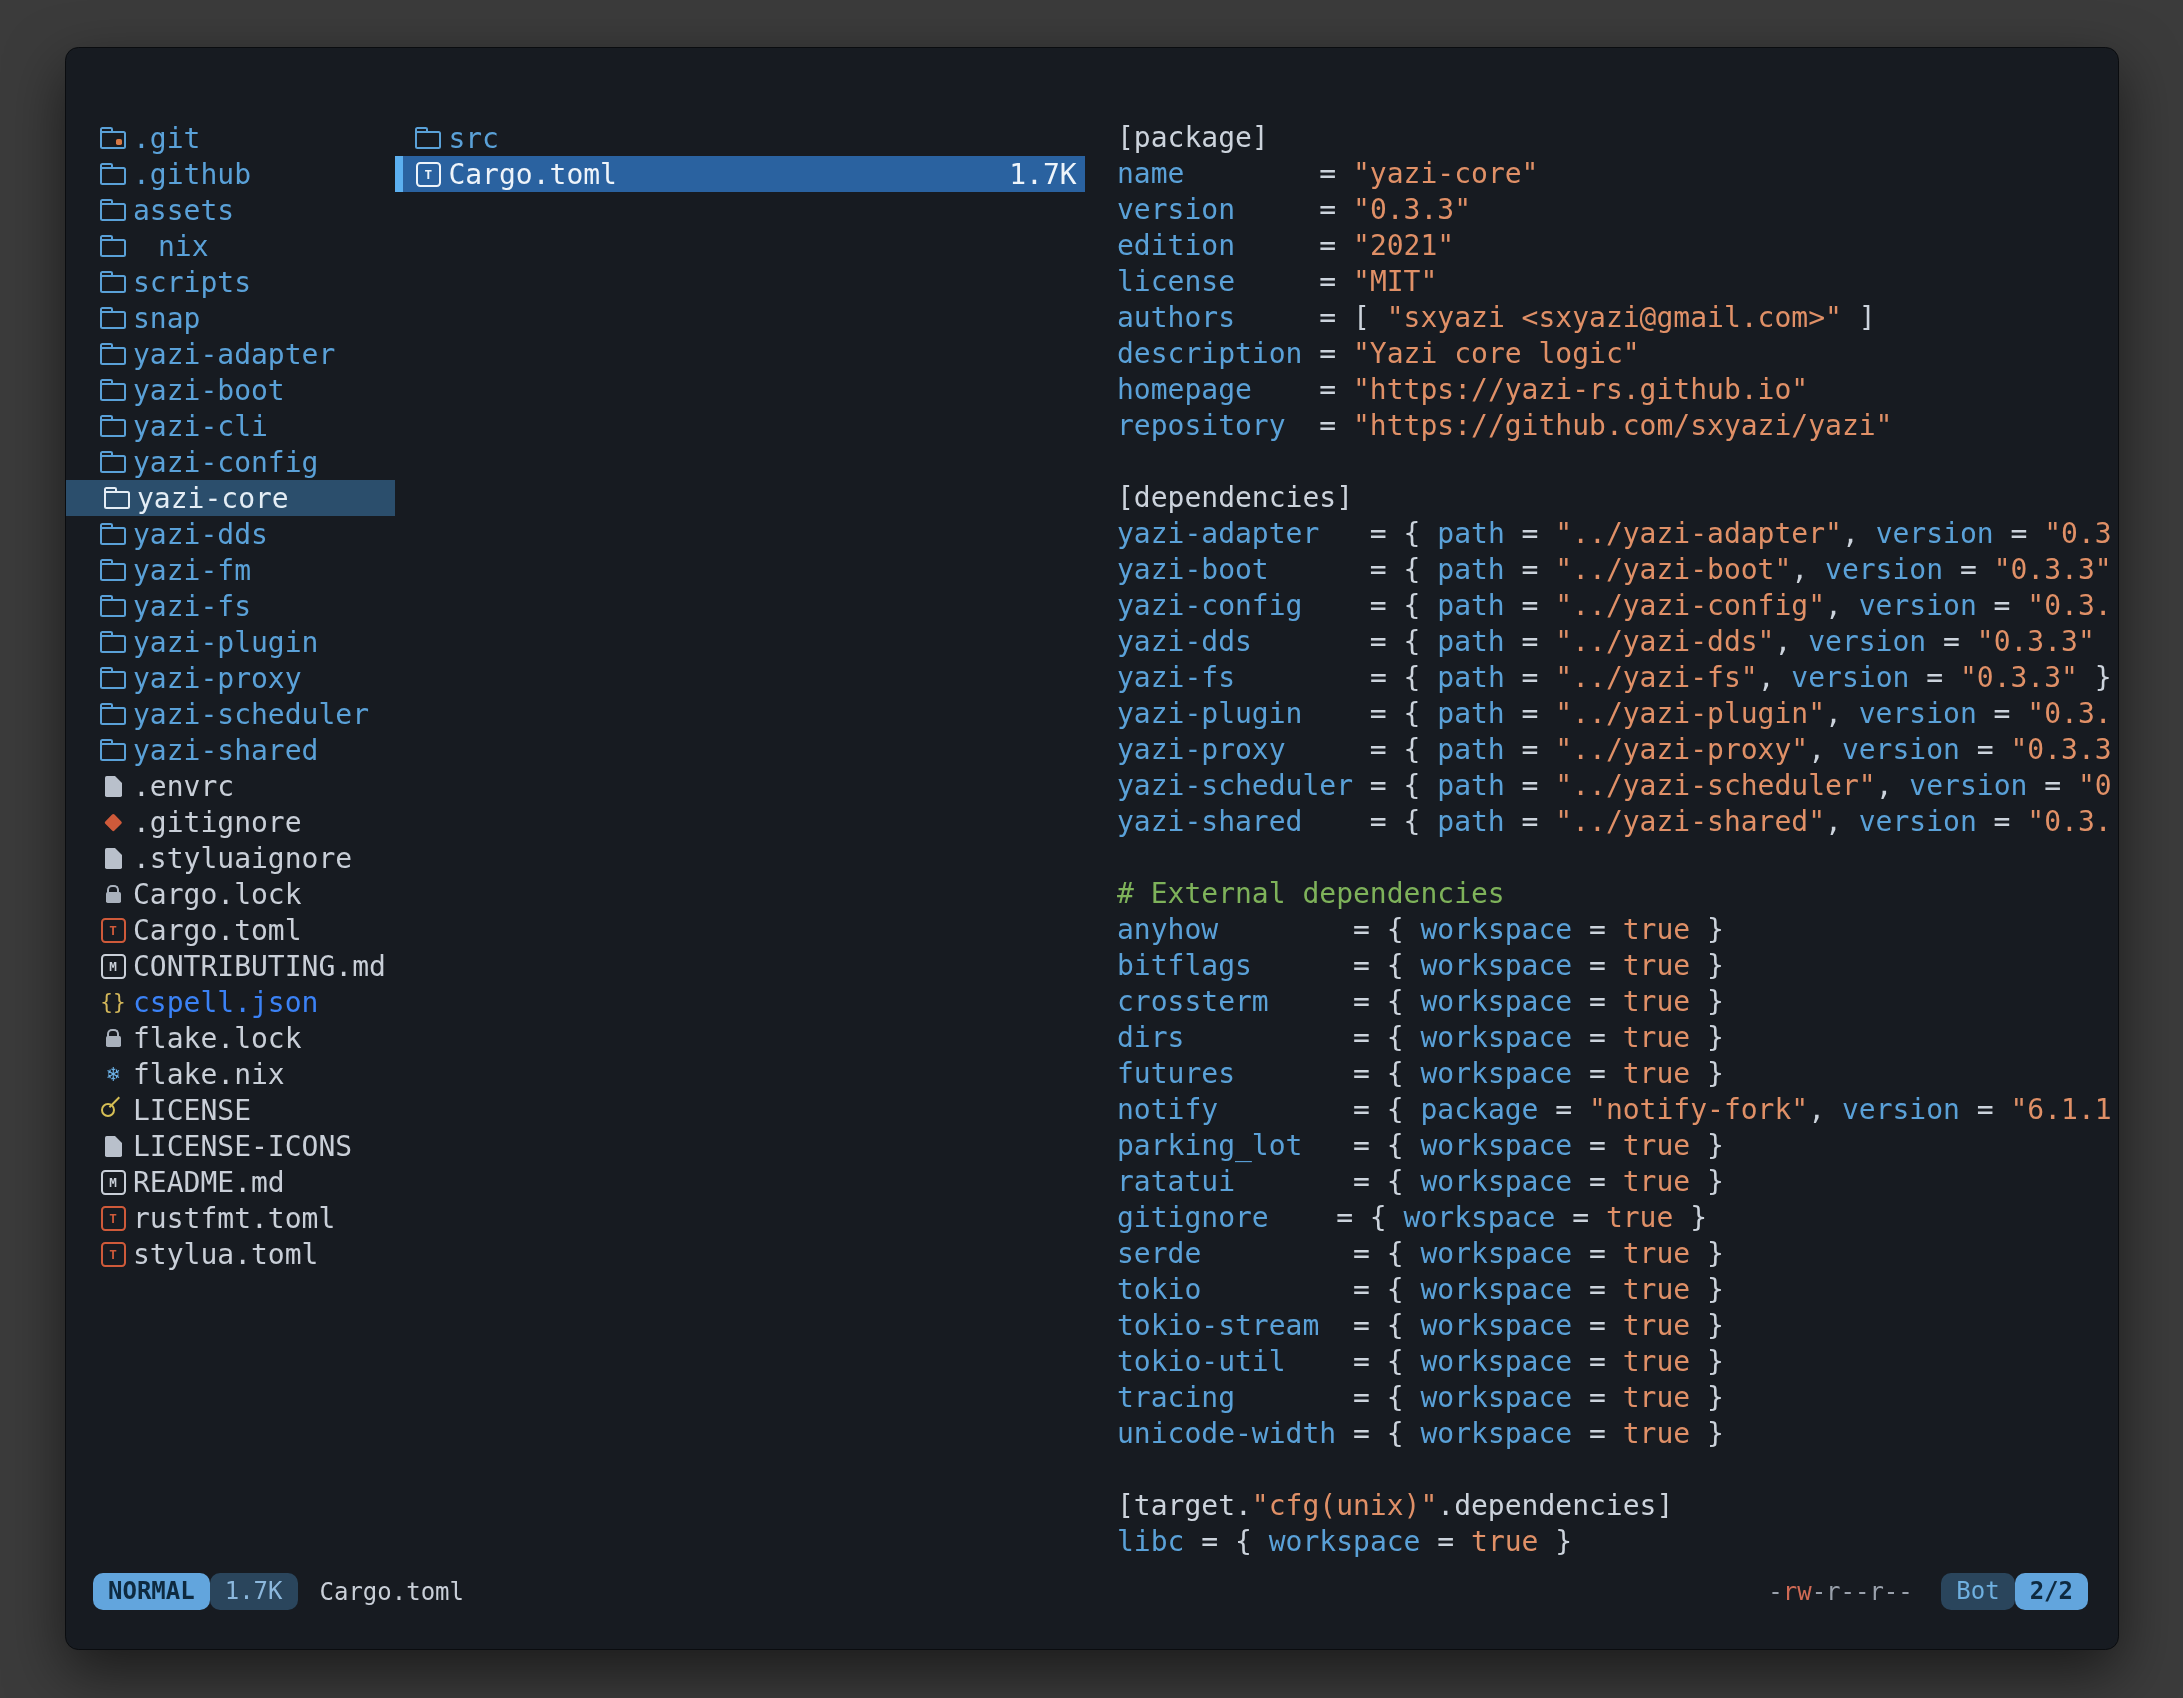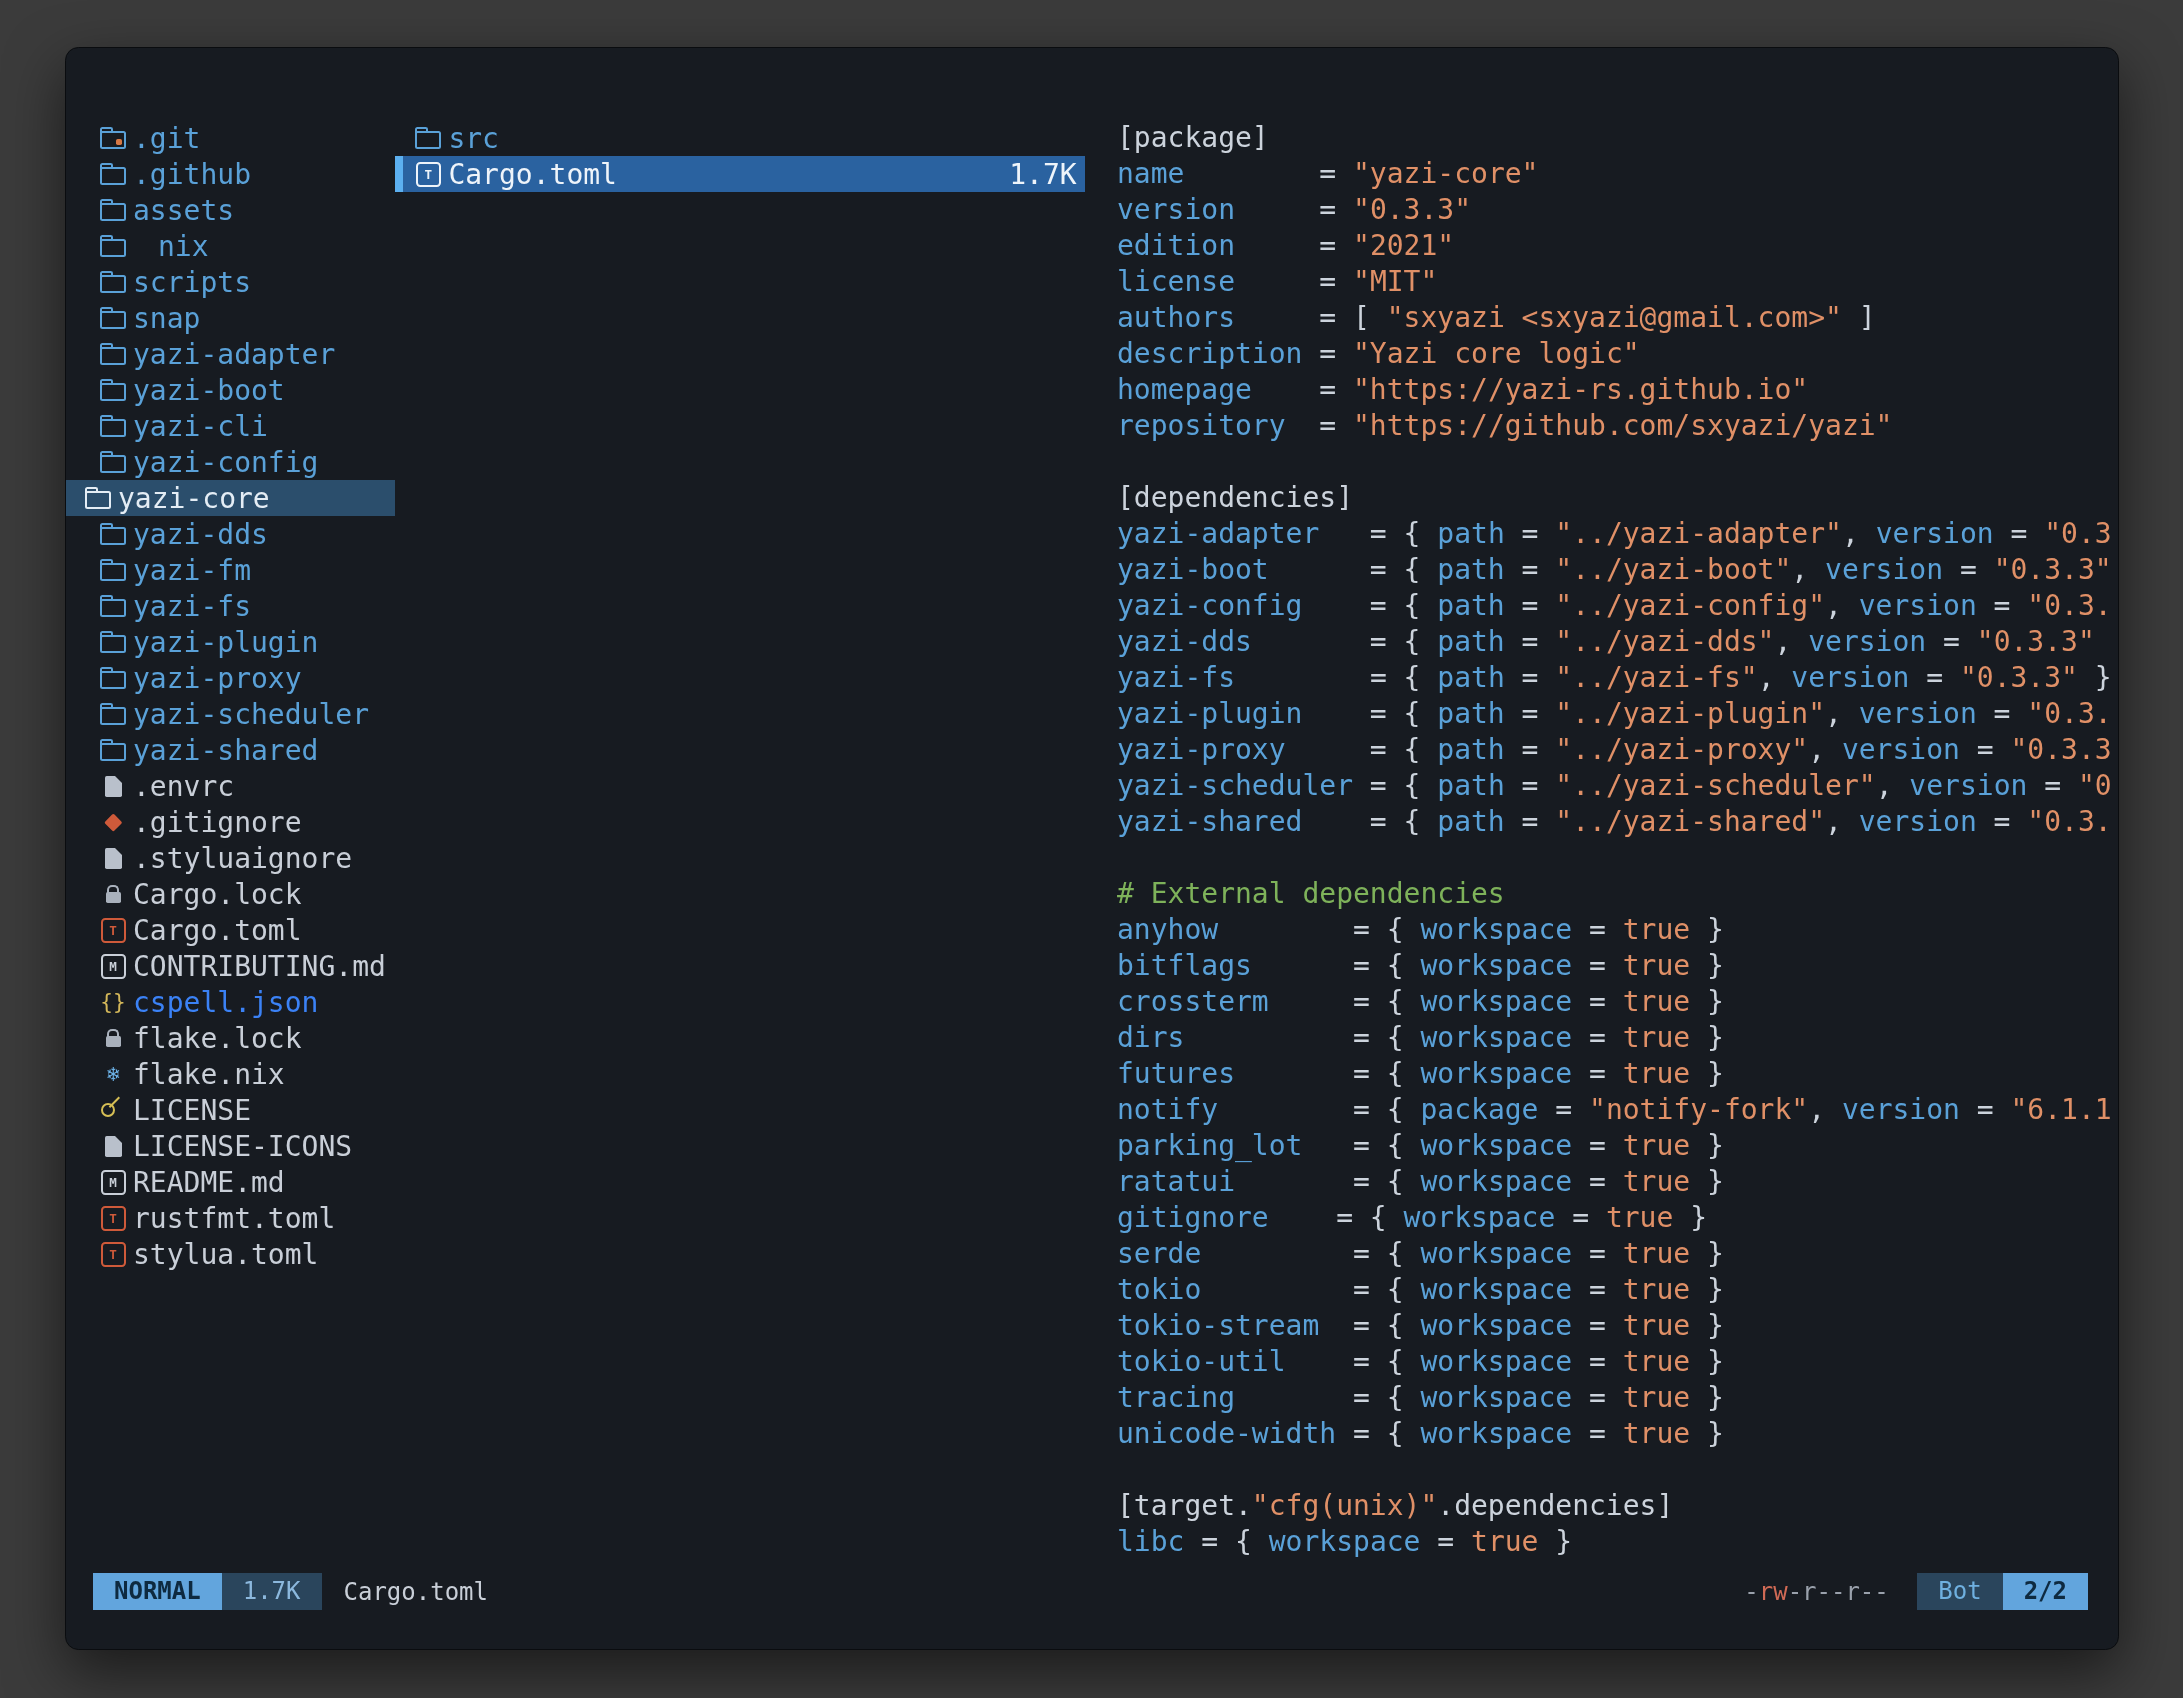--- a/index.html
+++ b/index.html
@@ -10,21 +10,21 @@
     display:flex;flex-direction:column;overflow:hidden;
     font-family:"DejaVu Sans Mono",monospace;font-size:28px;color:#c9cfd8;
   }
   .main{flex:1;display:flex;padding-top:72px;overflow:hidden;}
   .pane{overflow:hidden;}
   .pane-left{width:329px;padding-left:27px;box-sizing:border-box;flex:none;}
   .pane-mid{width:722px;padding-right:32px;box-sizing:border-box;flex:none;}
   .pane-right{flex:1;}
 
   .row{height:36px;display:flex;align-items:center;position:relative;}
-  .pane-left .row.sel{background:#2b4e6c;margin-left:-27px;padding-left:12px;}
+  .pane-left .row.sel{background:#2b4e6c;margin-left:-27px;padding-left:31px;}
   .pane-left .row.sel *{color:#e4edf5 !important;}
   .pane-mid .row{padding-left:13.4px;}
   .pane-mid .row.sel{background:#2a62a0;}
   .pane-mid .row.sel::before{content:"";position:absolute;left:0;top:0;bottom:0;width:8.4px;background:#5cb0f0;}
   .pane-mid .row.sel *{color:#eef4fa !important;}
 
   .icon{width:40px;flex:none;display:flex;justify-content:center;align-items:center;}
   .label{white-space:pre;}
   .size{margin-left:auto;padding-right:8.4px;}
   i{font-style:normal;}
@@ -42,21 +42,21 @@
   .ic-key{width:10px;height:10px;border:2.5px solid currentColor;border-radius:50%;position:relative;transform:rotate(-45deg);margin-right:10px;display:block;}
   .ic-key::after{content:"";position:absolute;left:8.4px;top:2.5px;width:13.4px;height:2.5px;background:currentColor;}
 
   .pline{height:36px;line-height:36px;white-space:pre;overflow:hidden;}
   .t-k{color:#5aa1d8;}
   .t-s{color:#e09067;}
   .t-p{color:#ccd3dc;}
   .t-c{color:#7eb25a;}
 
   .statusbar{height:37px;margin:0 30px 39px 27px;display:flex;align-items:center;font-size:24px;flex:none;}
-  .badge{height:37px;line-height:37px;padding:0 21px;white-space:pre;}
+  .badge{height:37px;line-height:37px;padding:0 15px;white-space:pre;border-radius:10px;}
   .b-mode{background:#62a5dd;color:#0e2a40;font-weight:bold;}
   .b-size{background:#2a455c;color:#8cb8dd;}
   .fname{margin-left:22px;color:#c9cfd8;}
   .sb-right{margin-left:auto;display:flex;align-items:center;}
   .perms{white-space:pre;}
   .perm-dim{color:#9aa1ac;}
   .perm-red{color:#d06a55;}
   .b-bot{background:#2a455c;color:#6fb0e0;margin-left:28.5px;}
   .b-page{background:#62a5dd;color:#0e2a40;font-weight:bold;}
 </style>

